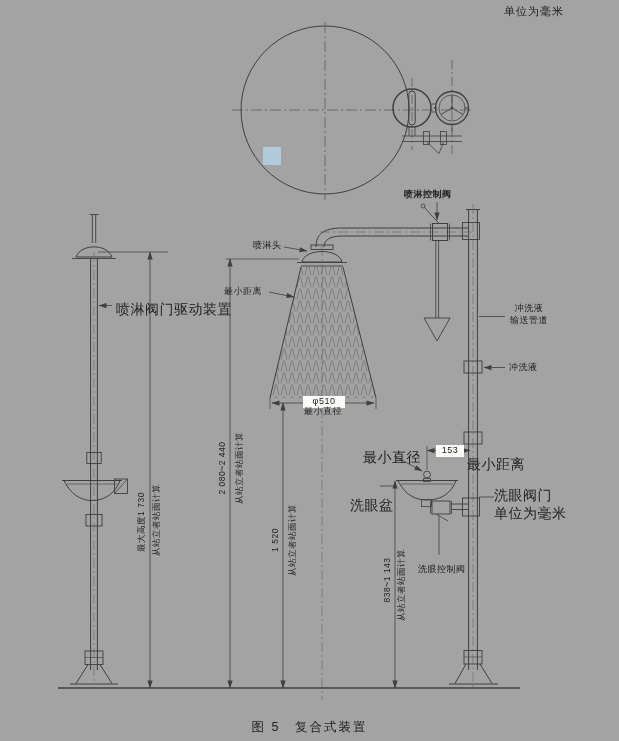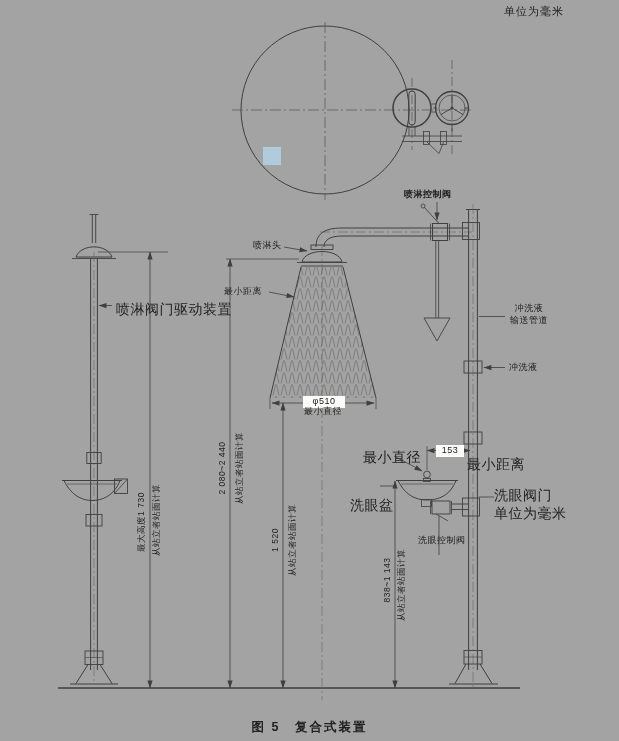--- a/index.html
+++ b/index.html
@@ -18,21 +18,21 @@
   .lbl.center { text-align:center; }
   .lbl.onload { background:#fcfcfa; padding:0 1px; }
   .vlbl {
     position:absolute; white-space:nowrap; font-size:8.5px;
     letter-spacing:0.5px; color:#222;
     transform:translate(-50%,-50%) rotate(-90deg);
   }
   .units { position:absolute; font-size:11px; letter-spacing:1px; }
   .caption {
     position:absolute; left:0; top:719px; width:619px;
-    text-align:center; font-size:12.5px; font-weight:bold; letter-spacing:2px;
+    text-align:center; font-size:12.5px; font-weight:normal; letter-spacing:2px;
   }
   .stack span { display:block; }
 </style>
 </head>
 <body>
 
 <div class="stage">
 
 <svg width="619" height="741" viewBox="0 0 619 741">
   <defs>
@@ -195,17 +195,17 @@
 <div class="lbl center onload" style="left:436px; top:445px; width:26px;">153</div>
 <div class="lbl small" style="left:431px; top:455px;margin-left:36px;">最小距离</div>
 
 <div class="lbl small" style="left:350px; top:480px;margin-top:16px;">洗眼盆</div>
 
 <div class="lbl small center stack" style="left:494px; top:486px; width:48px;">
   <span>洗眼阀门</span>
   <span>单位为毫米</span>
 </div>
 
-<div class="lbl" style="left:418px; top:535px;text-align:right;">洗眼控制阀</div>
+<div class="lbl" style="left:418px; top:564px;text-align:right;">洗眼控制阀</div>
 
 <div class="caption">图 5　复合式装置</div>
 
 </div>
 
 </body></html>

